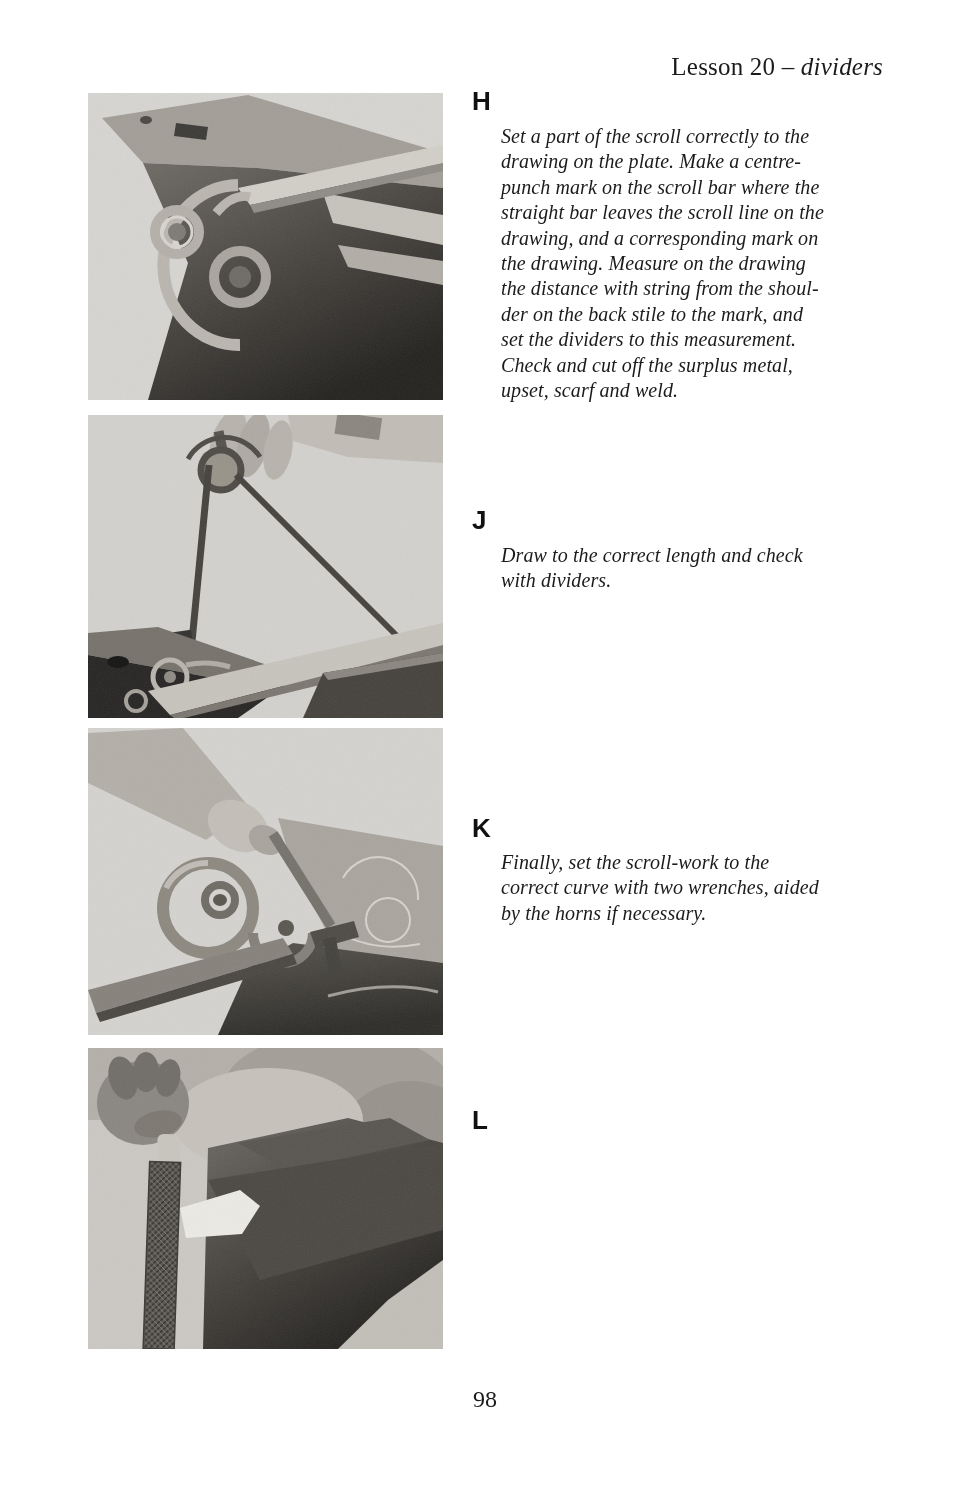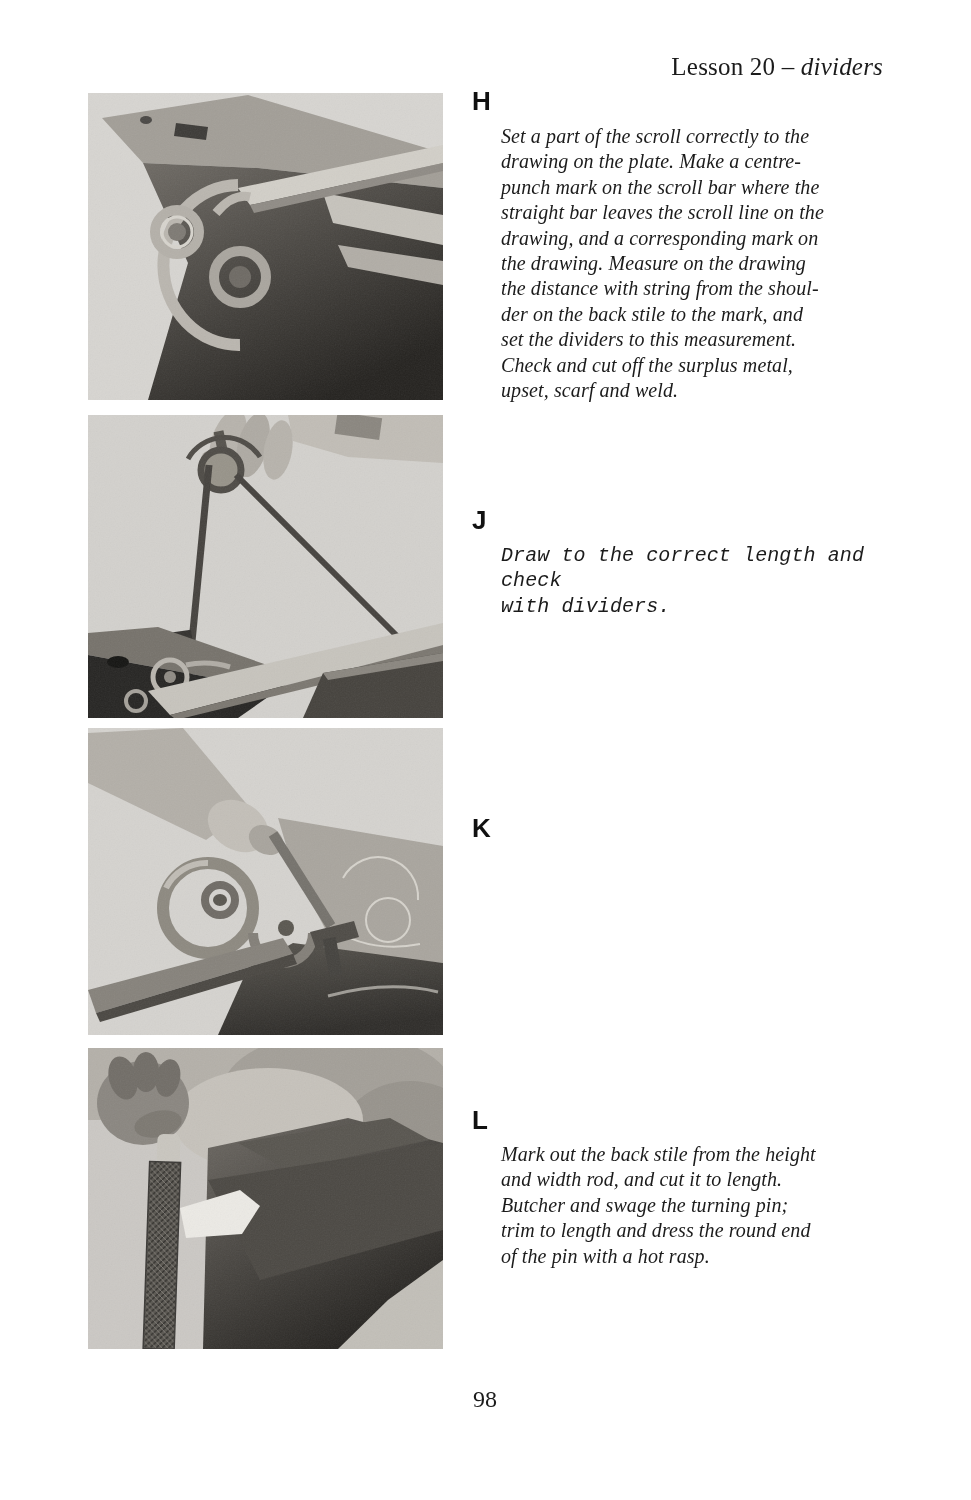--- a/index.html
+++ b/index.html
@@ -9,21 +9,21 @@
   .header .it{font-style:italic;}
   .photo{position:absolute;left:88px;}
   .photo svg{display:block;}
   .sec-letter{position:absolute;left:472px;font-family:"Liberation Sans",sans-serif;
               font-weight:bold;font-size:26px;color:#111;}
   .para{position:absolute;left:501px;width:420px;font-style:italic;font-size:20px;
         line-height:25.4px;white-space:pre-line;letter-spacing:.1px;}
   .pageno{position:absolute;left:473px;top:1386px;font-size:24px;}
   
   #letter-h{top:86px;}  #para-h{top:124px;}
-  #letter-j{top:505px;} #para-j{top:543px;font-family:Liberation Mono, monospace;}
+  #letter-j{top:505px;} #para-j{top:543px;}
   #letter-k{top:813px;} #para-k{top:850px;}
   #letter-l{top:1105px;}#para-l{top:1142px;}
   #photo-1{top:93px;}  #photo-2{top:415px;} #photo-3{top:728px;} #photo-4{top:1048px;}
 </style>
 </head>
 <body>
 
 <div class="page">
 
   <svg width="0" height="0" style="position:absolute" aria-hidden="true">
@@ -201,22 +201,20 @@
 der on the back stile to the mark, and
 set the dividers to this measurement.
 Check and cut off the surplus metal,
 upset, scarf and weld.</div>
 
   <div class="sec-letter" id="letter-j">J</div>
   <div class="para" id="para-j">Draw to the correct length and check
 with dividers.</div>
 
   <div class="sec-letter" id="letter-k">K</div>
+  <div class="para" id="para-k">Finally, set the scroll-work to the
+correct curve with two wrenches, aided
+by the horns if necessary.</div>
 
   <div class="sec-letter" id="letter-l">L</div>
-  <div class="para" id="para-l">Mark out the back stile from the height
-and width rod, and cut it to length.
-Butcher and swage the turning pin;
-trim to length and dress the round end
-of the pin with a hot rasp.</div>
 
   <div class="pageno">98</div>
 </div>
 
 </body></html>

